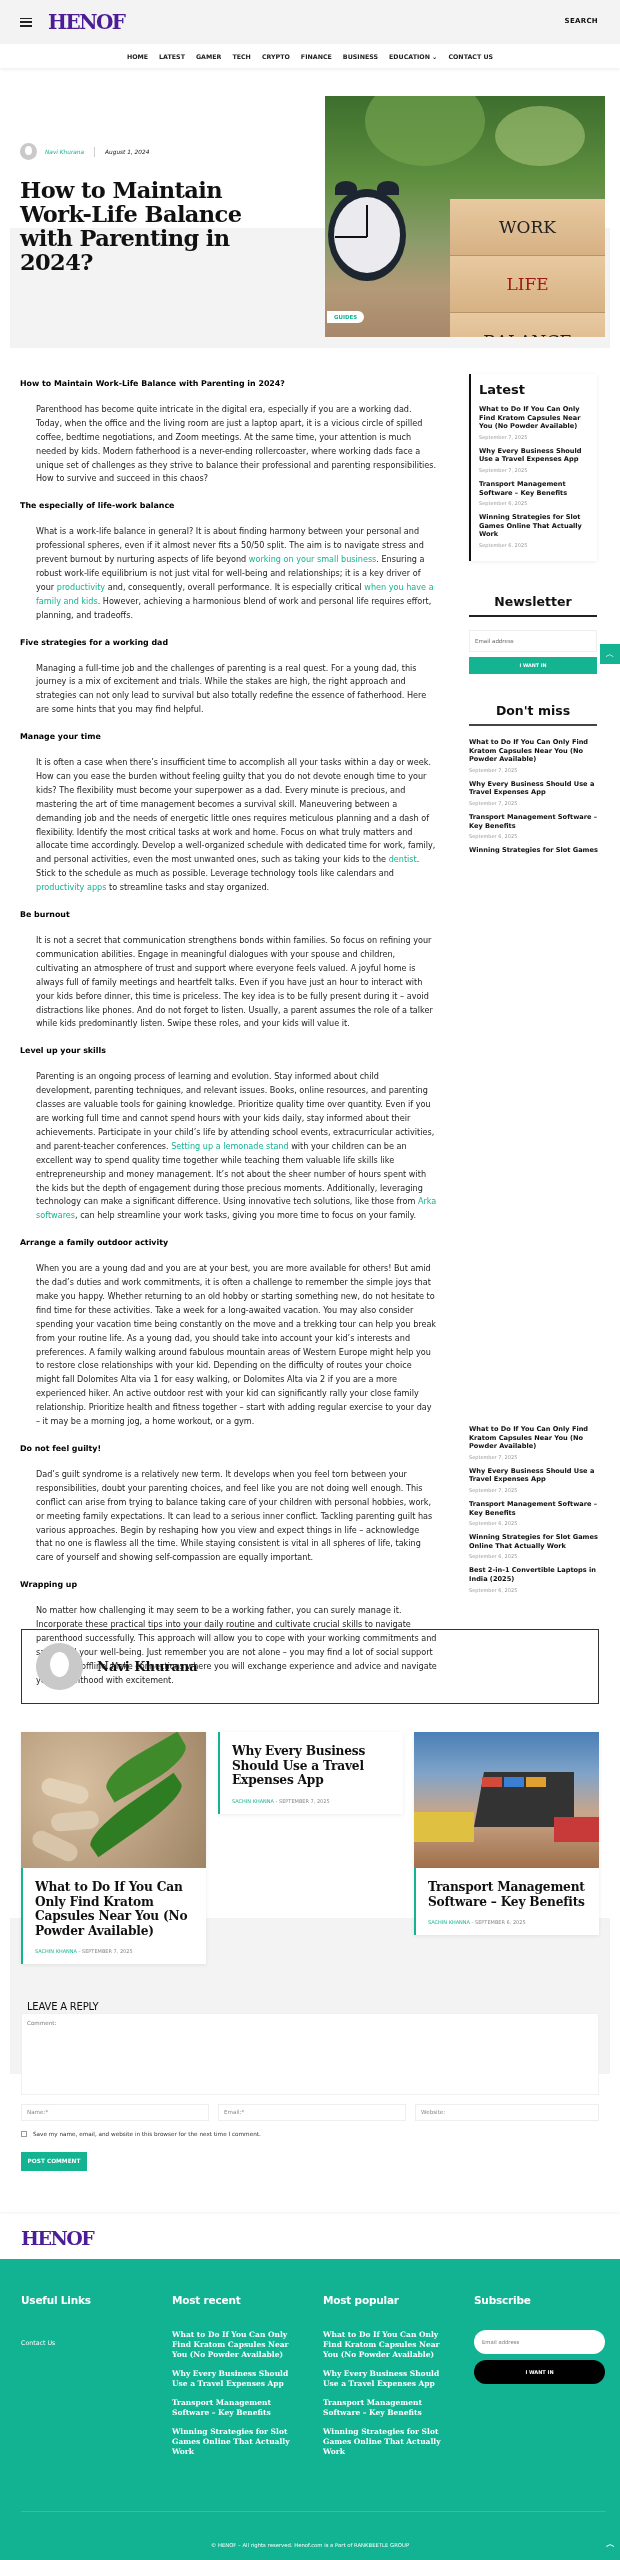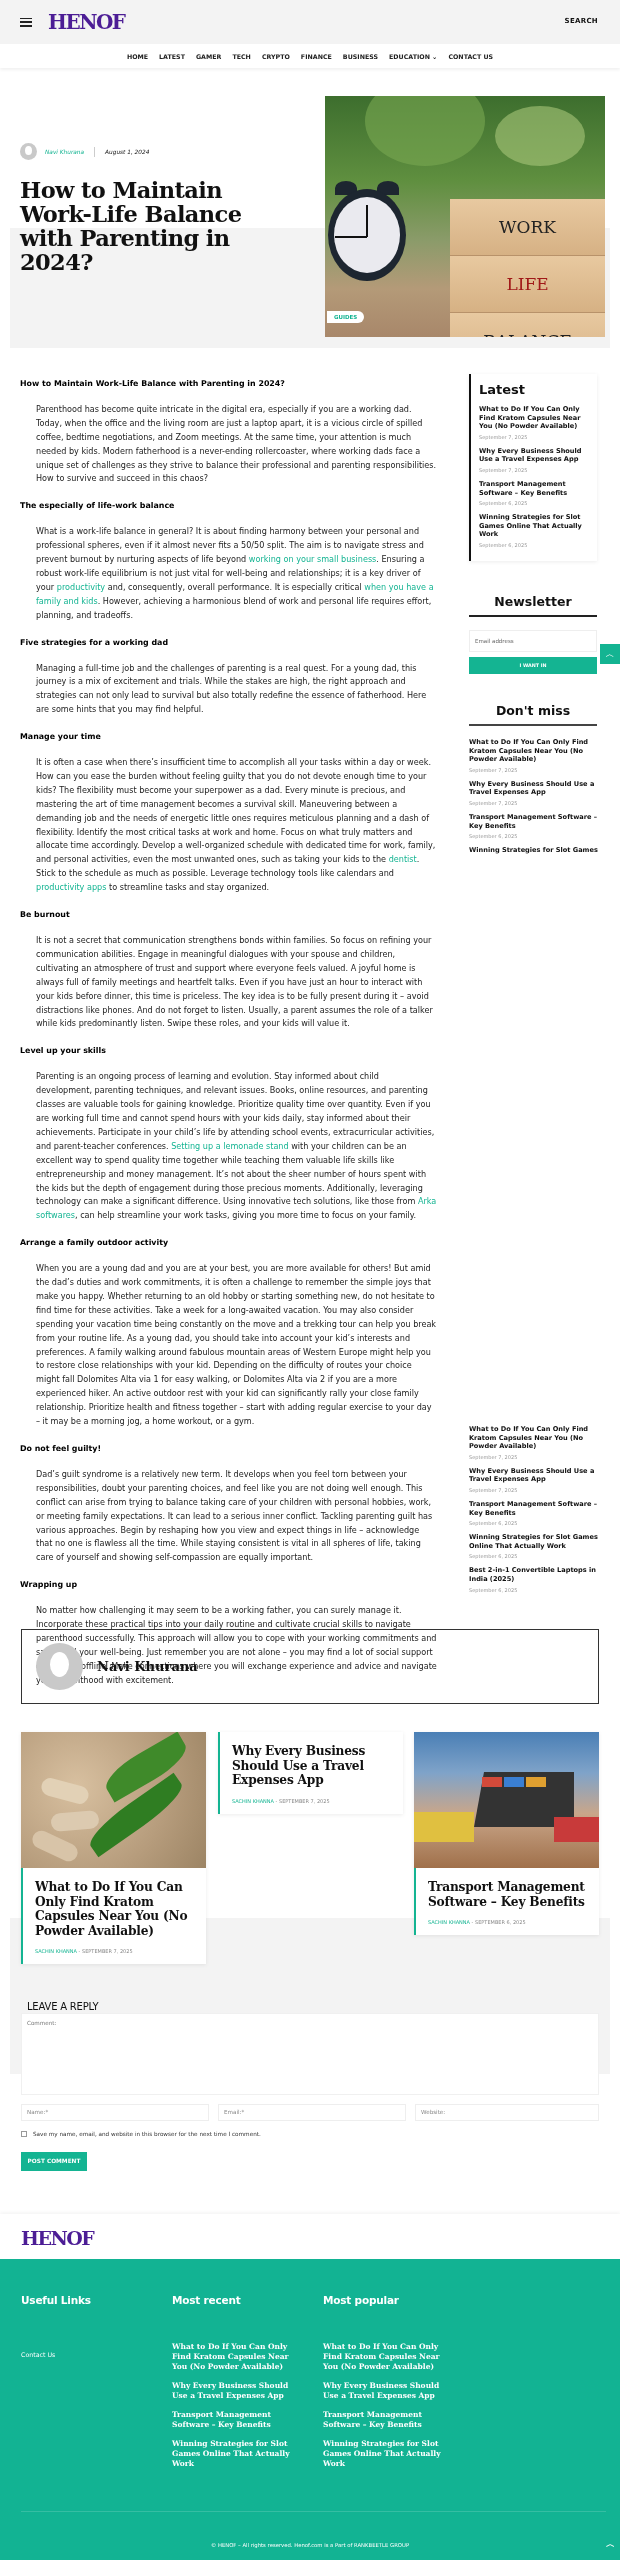--- a/index.html
+++ b/index.html
@@ -71,21 +71,21 @@
 .comment{position:absolute;left:21px;top:2013px;width:578px;height:82px;background:#fff;border:1px solid #f0f0f0;font-size:5.6px;color:#777;padding:6px 5px}
 .fld{position:absolute;top:2104px;height:17px;border:1px solid #eee;background:#fff;font-size:5.6px;color:#888;padding:4px 5px}
 .chk{position:absolute;left:21px;top:2131px;display:flex;align-items:center;font-size:5.7px;color:#333}
 .chk .box{width:6px;height:6px;border:1px solid #999;margin-right:6px}
 .post{position:absolute;left:21px;top:2152px;width:66px;height:19px;background:#14b492;color:#fff;font-size:5.8px;font-weight:bold;text-align:center;line-height:19px}
 
 .foot-top{position:absolute;left:0;top:2214px;width:620px;height:45px;background:#fff;box-shadow:0 -2px 3px rgba(0,0,0,.04)}
 .foot-top .logo{position:absolute;left:21px;top:13px;font-size:19px}
 .footer{position:absolute;left:0;top:2259px;width:620px;height:301px;background:#12b393;color:#fff}
 .fcol{position:absolute;top:35px}
-.fcol h4{font-size:10.5px;font-weight:bold;margin-bottom:36px;letter-spacing:-.2px}
+.fcol h4{font-size:10.5px;font-weight:bold;margin-bottom:24px;letter-spacing:-.2px}
 .fcol .lk{font-size:6.3px}
 .fcol .pt{font-family:"DejaVu Serif",serif;font-weight:bold;font-size:7.5px;line-height:10px;margin-bottom:9px;width:128px}
 .f-email{width:131px;height:24px;background:#fff;border-radius:12px;color:#777;font-size:5.3px;padding:9px 8px}
 .f-btn{width:131px;height:24px;background:#000;border-radius:12px;color:#fff;font-size:5px;font-weight:bold;text-align:center;line-height:24px;margin-top:6px}
 .f-line{position:absolute;left:21px;top:2511px;width:585px;height:1px;background:rgba(255,255,255,.15)}
 .copy{position:absolute;left:0;top:2542px;width:620px;text-align:center;font-size:5.3px;color:#fff}
 .totop2{position:absolute;left:606px;top:2538px;color:#fff;font-size:9px;font-weight:bold}
 </style>
 </head>
 <body>
@@ -298,16 +298,21 @@
   </div>
   <div class="fcol" style="left:323px">
     <h4>Most popular</h4>
     <div id="popular-list">
         <a class="pt" style="display: block;">What to Do If You Can Only Find Kratom Capsules Near You (No Powder Available)</a>
         <a class="pt" style="display: block;">Why Every Business Should Use a Travel Expenses App</a>
         <a class="pt" style="display: block;">Transport Management Software – Key Benefits</a>
         <a class="pt" style="display: block;">Winning Strategies for Slot Games Online That Actually Work</a>
       </div>
   </div>
+  <div class="fcol" style="left:474px">
+    <h4>Subscribe</h4>
+    <div class="f-email">Email address</div>
+    <div class="f-btn">I WANT IN</div>
+  </div>
 </div>
 <div class="f-line"></div>
 <div class="copy">© HENOF – All rights reserved. Henof.com is a Part of RANKBEETLE GROUP</div>
 <div class="totop2">︿</div>
 
 </body></html>

